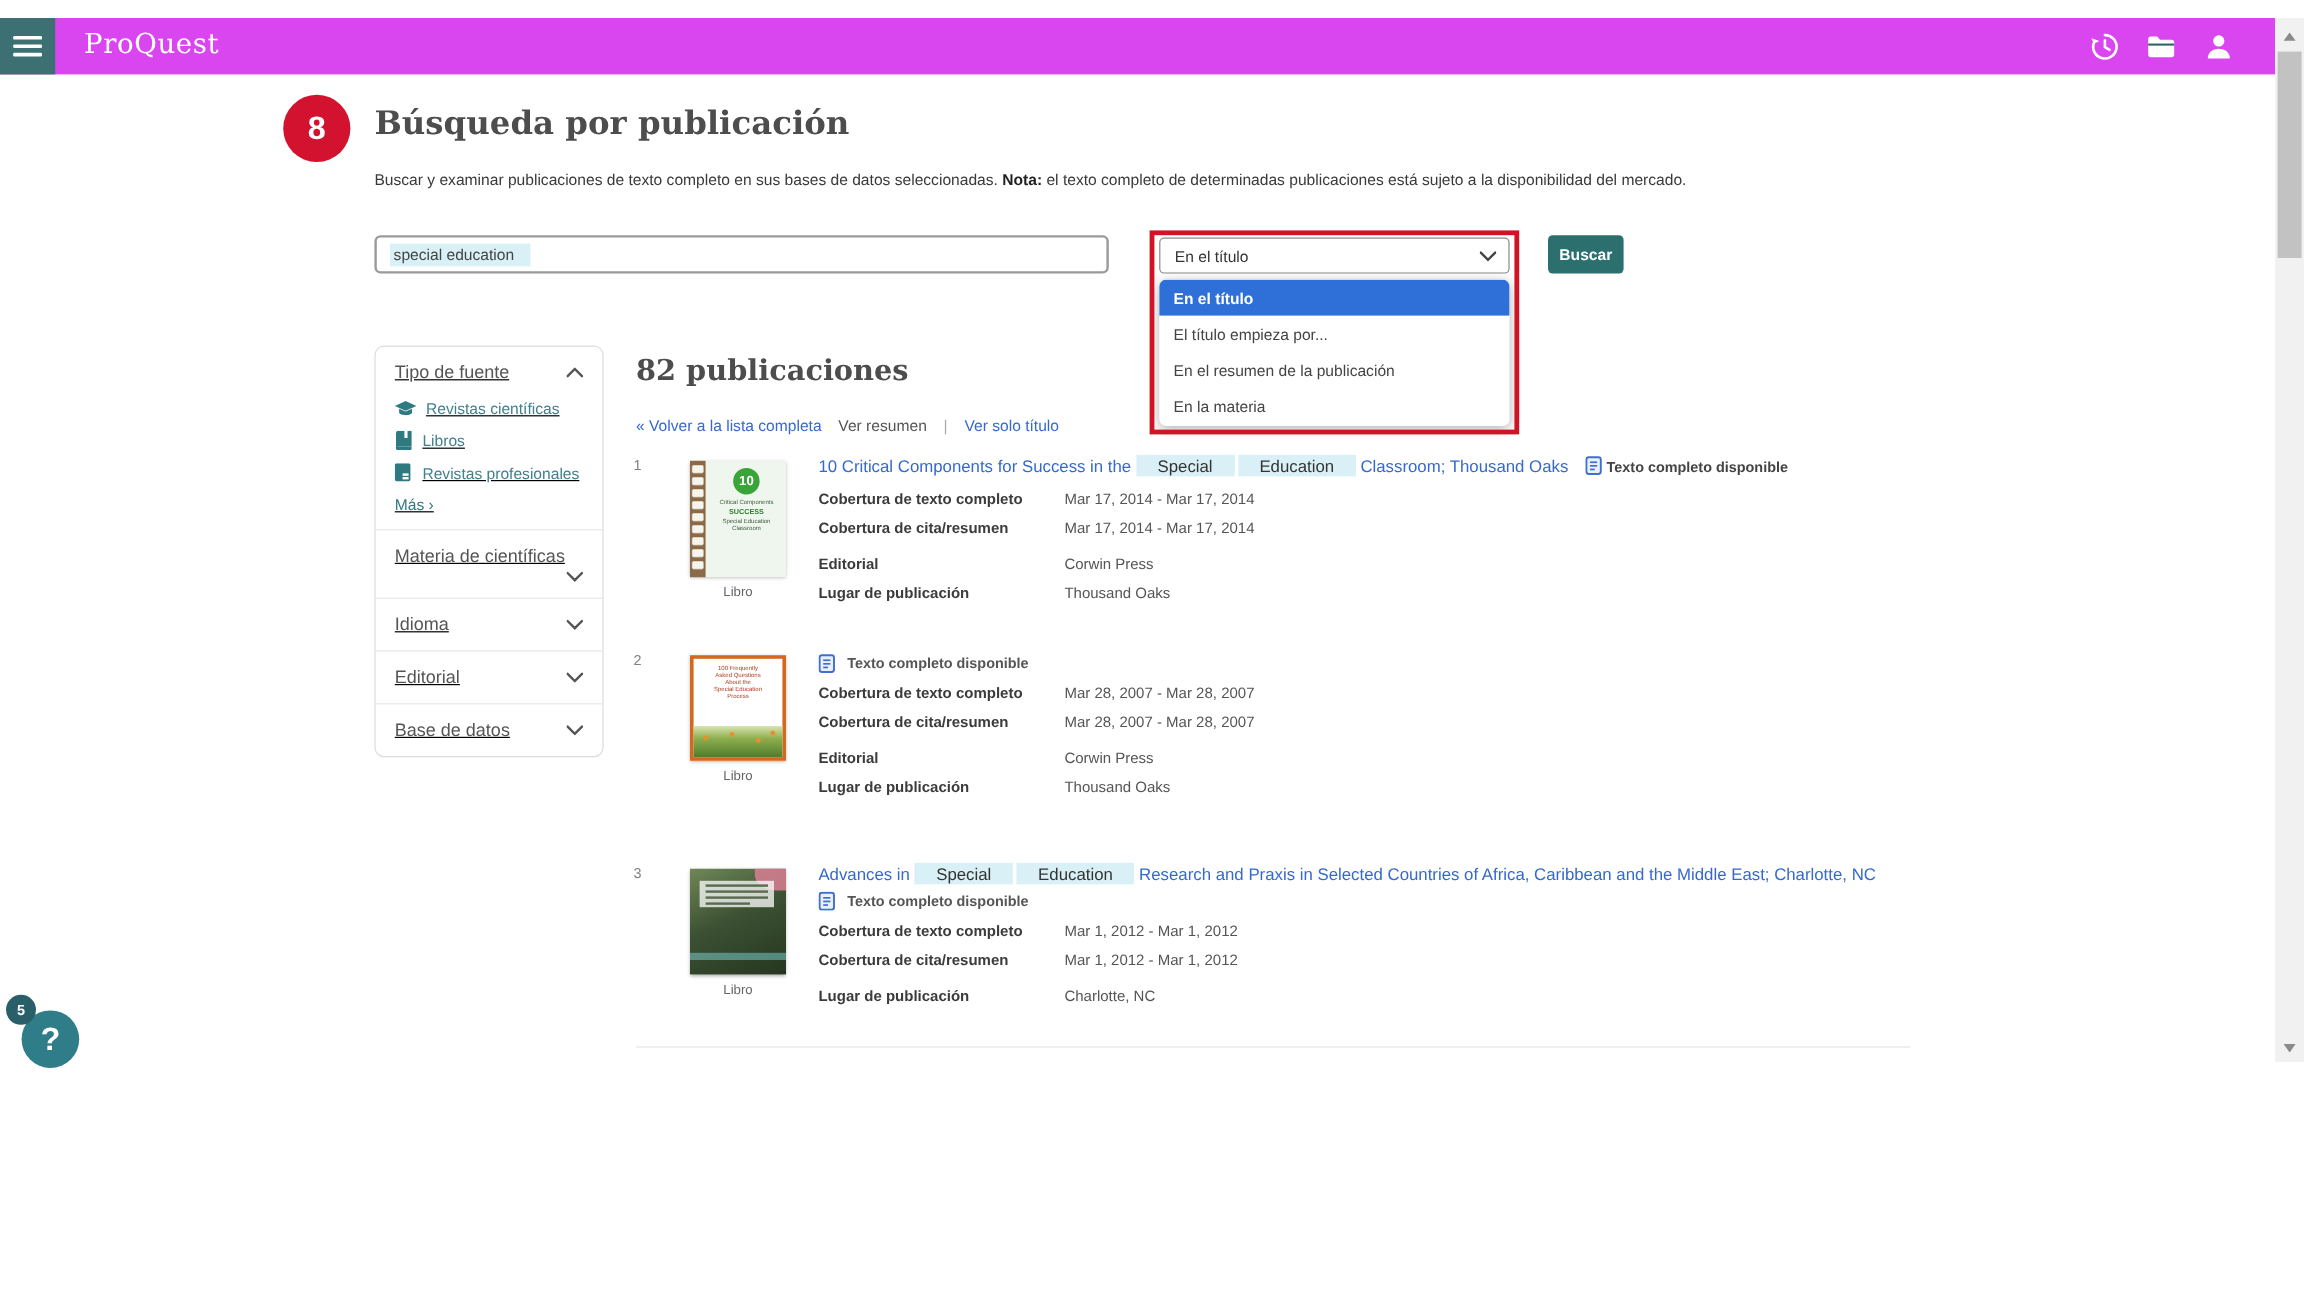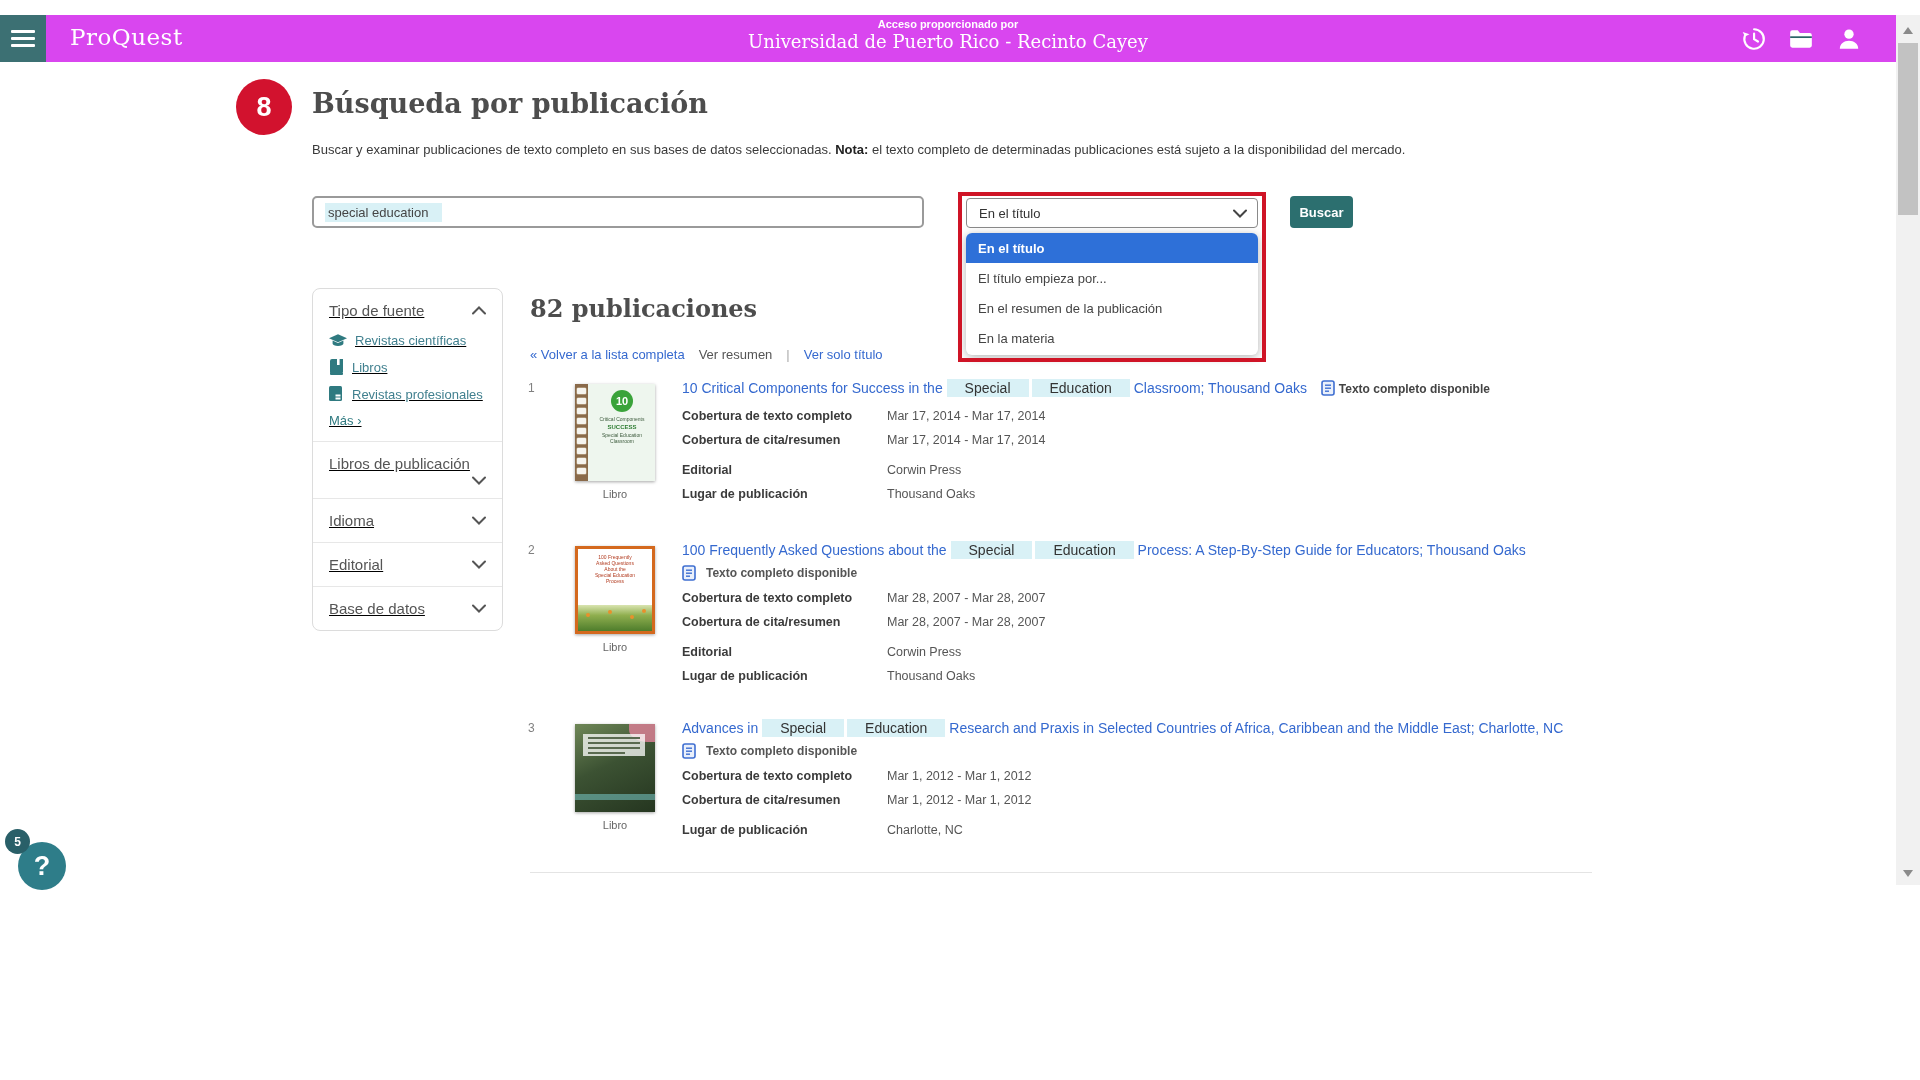--- a/index.html
+++ b/index.html
@@ -110,24 +110,20 @@
 
   <div class="app-header">
     <div class="hamburger">
       <div class="bars">
           <div></div>
           <div></div>
           <div></div>
         </div>
     </div>
     <div class="logo">ProQuest</div>
-    <div class="header-center">
-      <div class="access">Acceso proporcionado por</div>
-      <div class="inst">Universidad de Puerto Rico - Recinto Cayey</div>
-    </div>
     <div class="hdr-icons">
       <span>
         <svg width="26" height="26" viewBox="0 0 24 24">
             <path d="M13 3a9 9 0 1 1-8.6 6.3" fill="none" stroke="#fff" stroke-width="2" stroke-linecap="round"></path>
             <path d="M2.5 5.5 4.6 9.7 8.8 7.6z" fill="#fff"></path>
             <path d="M13 7v5.2l3.6 2.1" fill="none" stroke="#fff" stroke-width="2" stroke-linecap="round"></path>
           </svg>
       </span>
       <span>
         <svg width="26" height="26" viewBox="0 0 24 24">
@@ -209,21 +205,21 @@
               <rect x="2" y="3" width="9" height="1.6" fill="#fff" opacity=".0"></rect>
             </svg>
           <span>Revistas profesionales</span>
         </div>
       </div>
       <div class="sb-more">Más ›</div>
     </div>
 
     <div class="sb-sec">
       <div class="sb-head wrap">
-        <span>Libros de publicación</span>
+        <span>Materia de científicas</span>
         <svg class="chev" width="14" height="9" viewBox="0 0 14 9">
             <path d="M1 1.5 7 7.5 13 1.5" fill="none" stroke="#555" stroke-width="2" stroke-linecap="round"></path>
           </svg>
       </div>
     </div>
     <div class="sb-sec">
       <div class="sb-head">
         <span>Idioma</span>
         <svg class="chev" width="14" height="9" viewBox="0 0 14 9">
             <path d="M1 1.5 7 7.5 13 1.5" fill="none" stroke="#555" stroke-width="2" stroke-linecap="round"></path>
@@ -323,23 +319,20 @@
         <div class="c2-meadow">
             <i style="left:8px;top:8px"></i>
             <i style="left:30px;top:5px"></i>
             <i style="left:52px;top:10px"></i>
             <i style="left:64px;top:4px"></i>
           </div>
       </div>
       <div class="type-label">Libro</div>
     </div>
     <div class="rbody">
-      <div class="rtitle">
-        <span><span>100 Frequently Asked Questions about the </span><span class="hl first">Special</span><span class="hl">Education</span><span> Process: A Step-By-Step Guide for Educators; Thousand Oaks</span></span>
-      </div>
       <div class="ft ft-row">
           <svg class="doc-icon" width="14" height="16" viewBox="0 0 14 16">
             <rect x="1" y="1" width="12" height="14" rx="2" fill="#eaf0fb" stroke="#3f6fd1" stroke-width="1.6"></rect>
             <rect x="4" y="4.5" width="6" height="1.4" fill="#3f6fd1"></rect>
             <rect x="4" y="7.5" width="6" height="1.4" fill="#3f6fd1"></rect>
             <rect x="4" y="10.5" width="4" height="1.4" fill="#3f6fd1"></rect>
           </svg>
           <span>Texto completo disponible</span>
         </div>
       <div class="frow">

